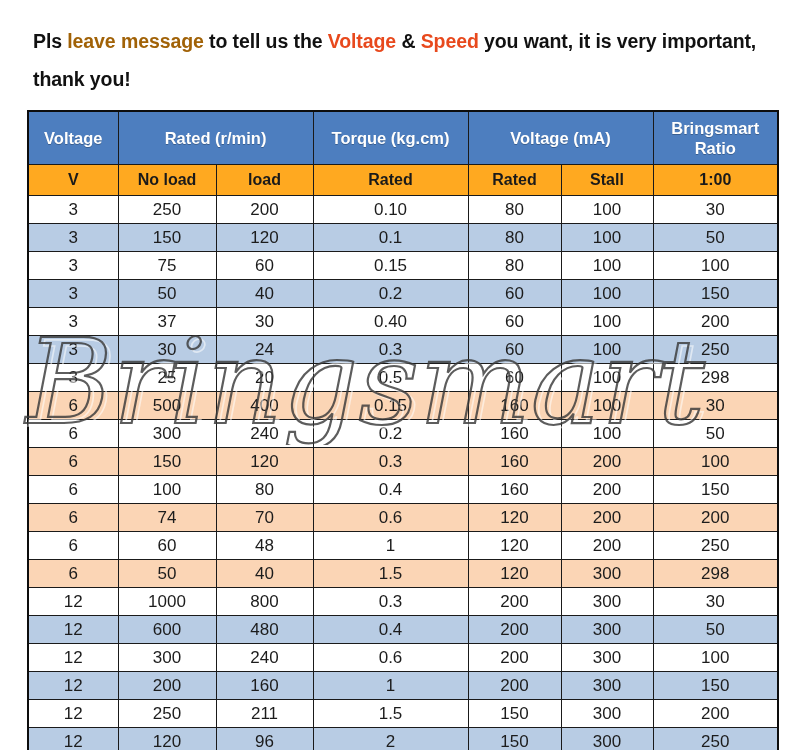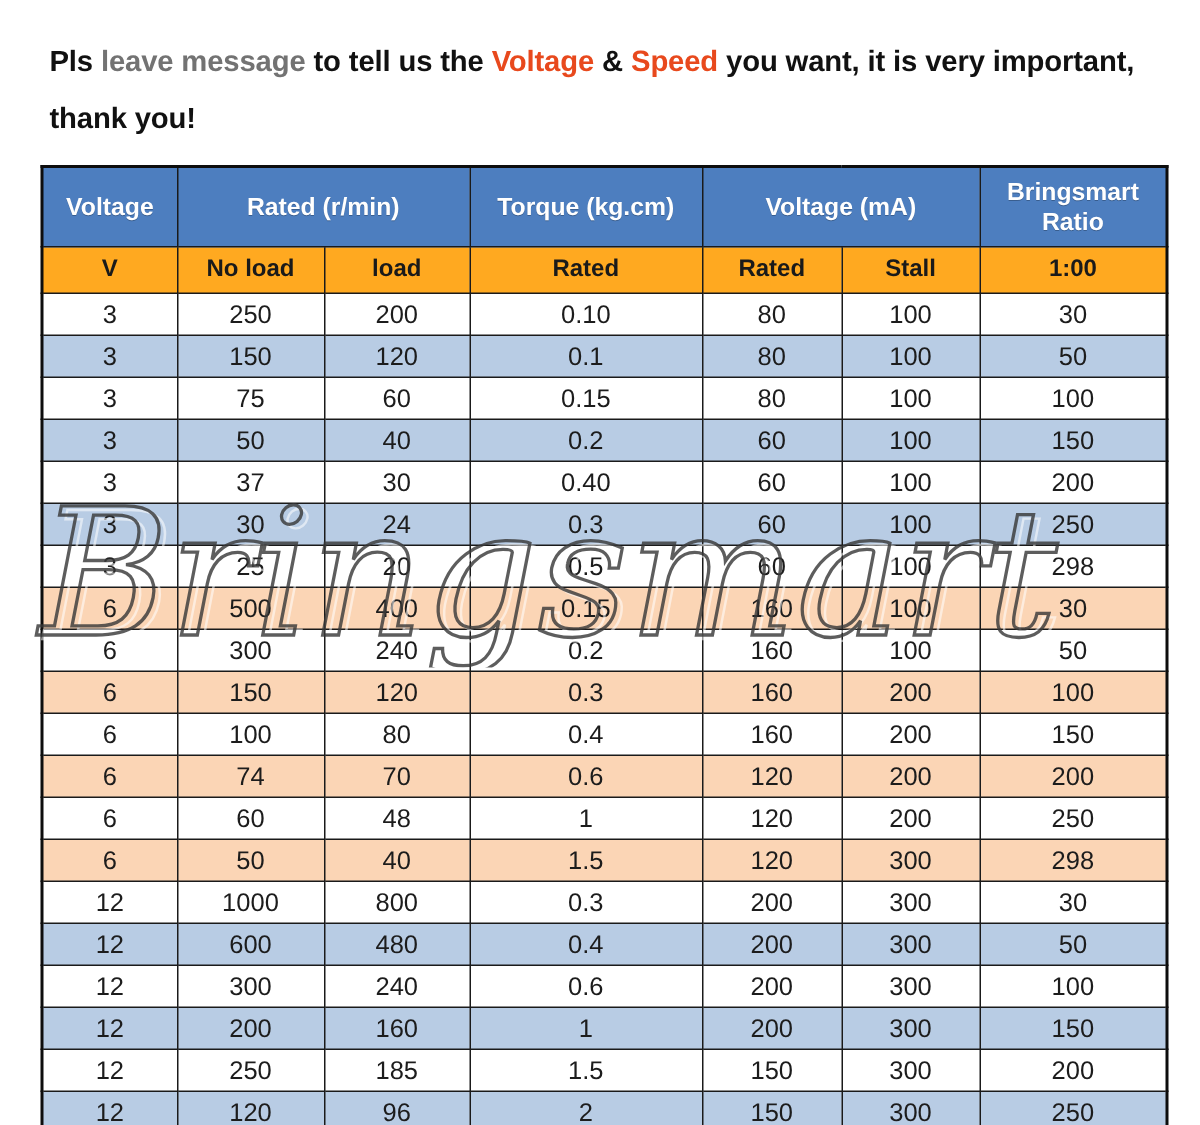--- a/index.html
+++ b/index.html
@@ -20,21 +20,21 @@
     position: absolute;
     left: 33px;
     top: 22px;
     width: 740px;
     font-size: 19.5px;
     font-weight: bold;
     line-height: 38px;
     color: #111111;
     letter-spacing: -0.1px;
   }
-  .hl-blue  { color: #737373; }
+  .hl-blue  { color: #a16207; }
   .hl-orange{ color: #e8491d; }
 
   
   #spec-table-wrap {
     position: absolute;
     left: 27px;
     top: 110px;
     width: 750px;
   }
   table.spec {
@@ -310,21 +310,21 @@
           <td>200</td>
           <td>160</td>
           <td>1</td>
           <td>200</td>
           <td>300</td>
           <td>150</td>
         </tr>
         <tr class="data plain">
           <td>12</td>
           <td>250</td>
-          <td>185</td>
+          <td>211</td>
           <td>1.5</td>
           <td>150</td>
           <td>300</td>
           <td>200</td>
         </tr>
         <tr class="data alt-blue">
           <td>12</td>
           <td>120</td>
           <td>96</td>
           <td>2</td>

